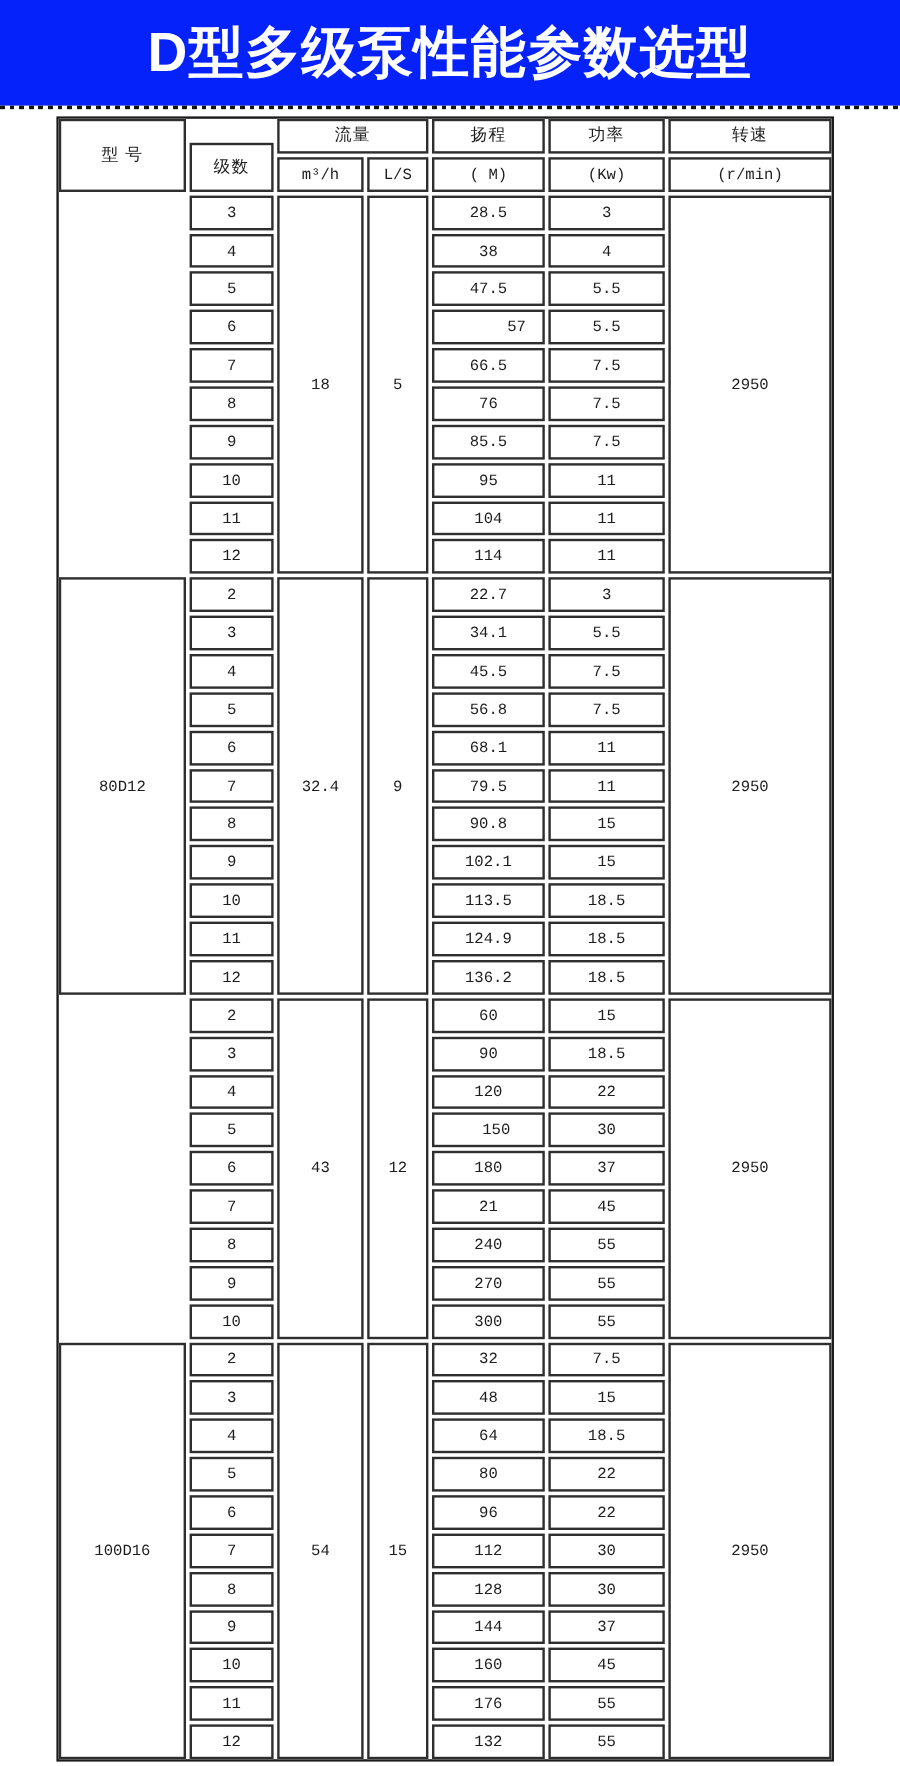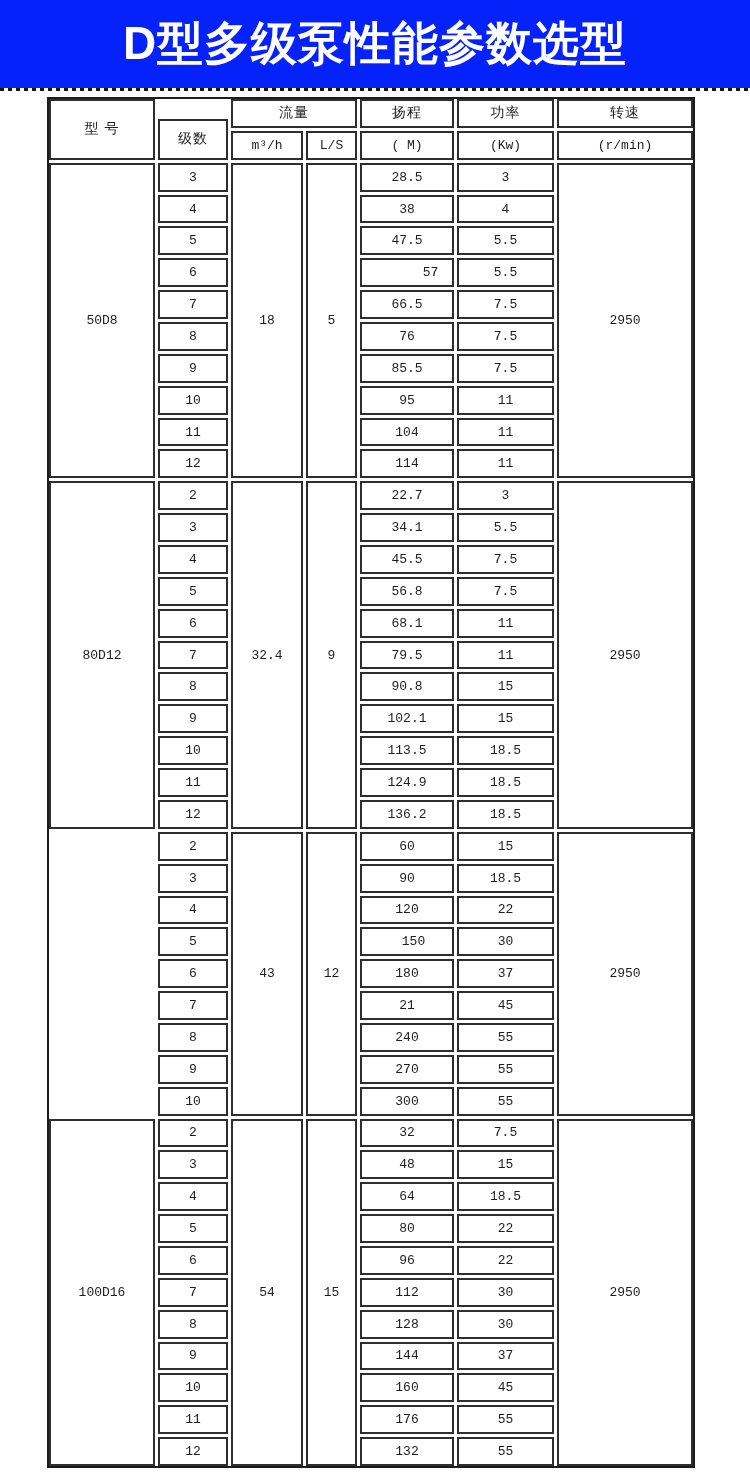--- a/index.html
+++ b/index.html
@@ -57,21 +57,20 @@
       <div class="cell cn" style="grid-area: 1 / 2 / span 2; margin-top: 20px;">级数</div>
       <div class="cell cn" style="grid-area: 1 / 3 / auto / span 2;">流量</div>
       <div class="cell" style="grid-area: 2 / 3;">m³/h</div>
       <div class="cell" style="grid-area: 2 / 4;">L/S</div>
       <div class="cell cn" style="grid-area: 1 / 5;">扬程</div>
       <div class="cell" style="grid-area: 2 / 5;">( M)</div>
       <div class="cell cn" style="grid-area: 1 / 6;">功率</div>
       <div class="cell" style="grid-area: 2 / 6;">(Kw)</div>
       <div class="cell cn" style="grid-area: 1 / 7;">转速</div>
       <div class="cell" style="grid-area: 2 / 7;">(r/min)</div>
-      <div class="cell" style="grid-area: 3 / 1 / span 10;">50D8</div>
       <div class="cell" style="grid-area: 3 / 3 / span 10;">18</div>
       <div class="cell" style="grid-area: 3 / 4 / span 10;">5</div>
       <div class="cell" style="grid-area: 3 / 7 / span 10;">2950</div>
       <div class="cell" style="grid-area: 3 / 2;">3</div>
       <div class="cell" style="grid-area: 3 / 5;">28.5</div>
       <div class="cell" style="grid-area: 3 / 6;">3</div>
       <div class="cell" style="grid-area: 4 / 2;">4</div>
       <div class="cell" style="grid-area: 4 / 5;">38</div>
       <div class="cell" style="grid-area: 4 / 6;">4</div>
       <div class="cell" style="grid-area: 5 / 2;">5</div>

